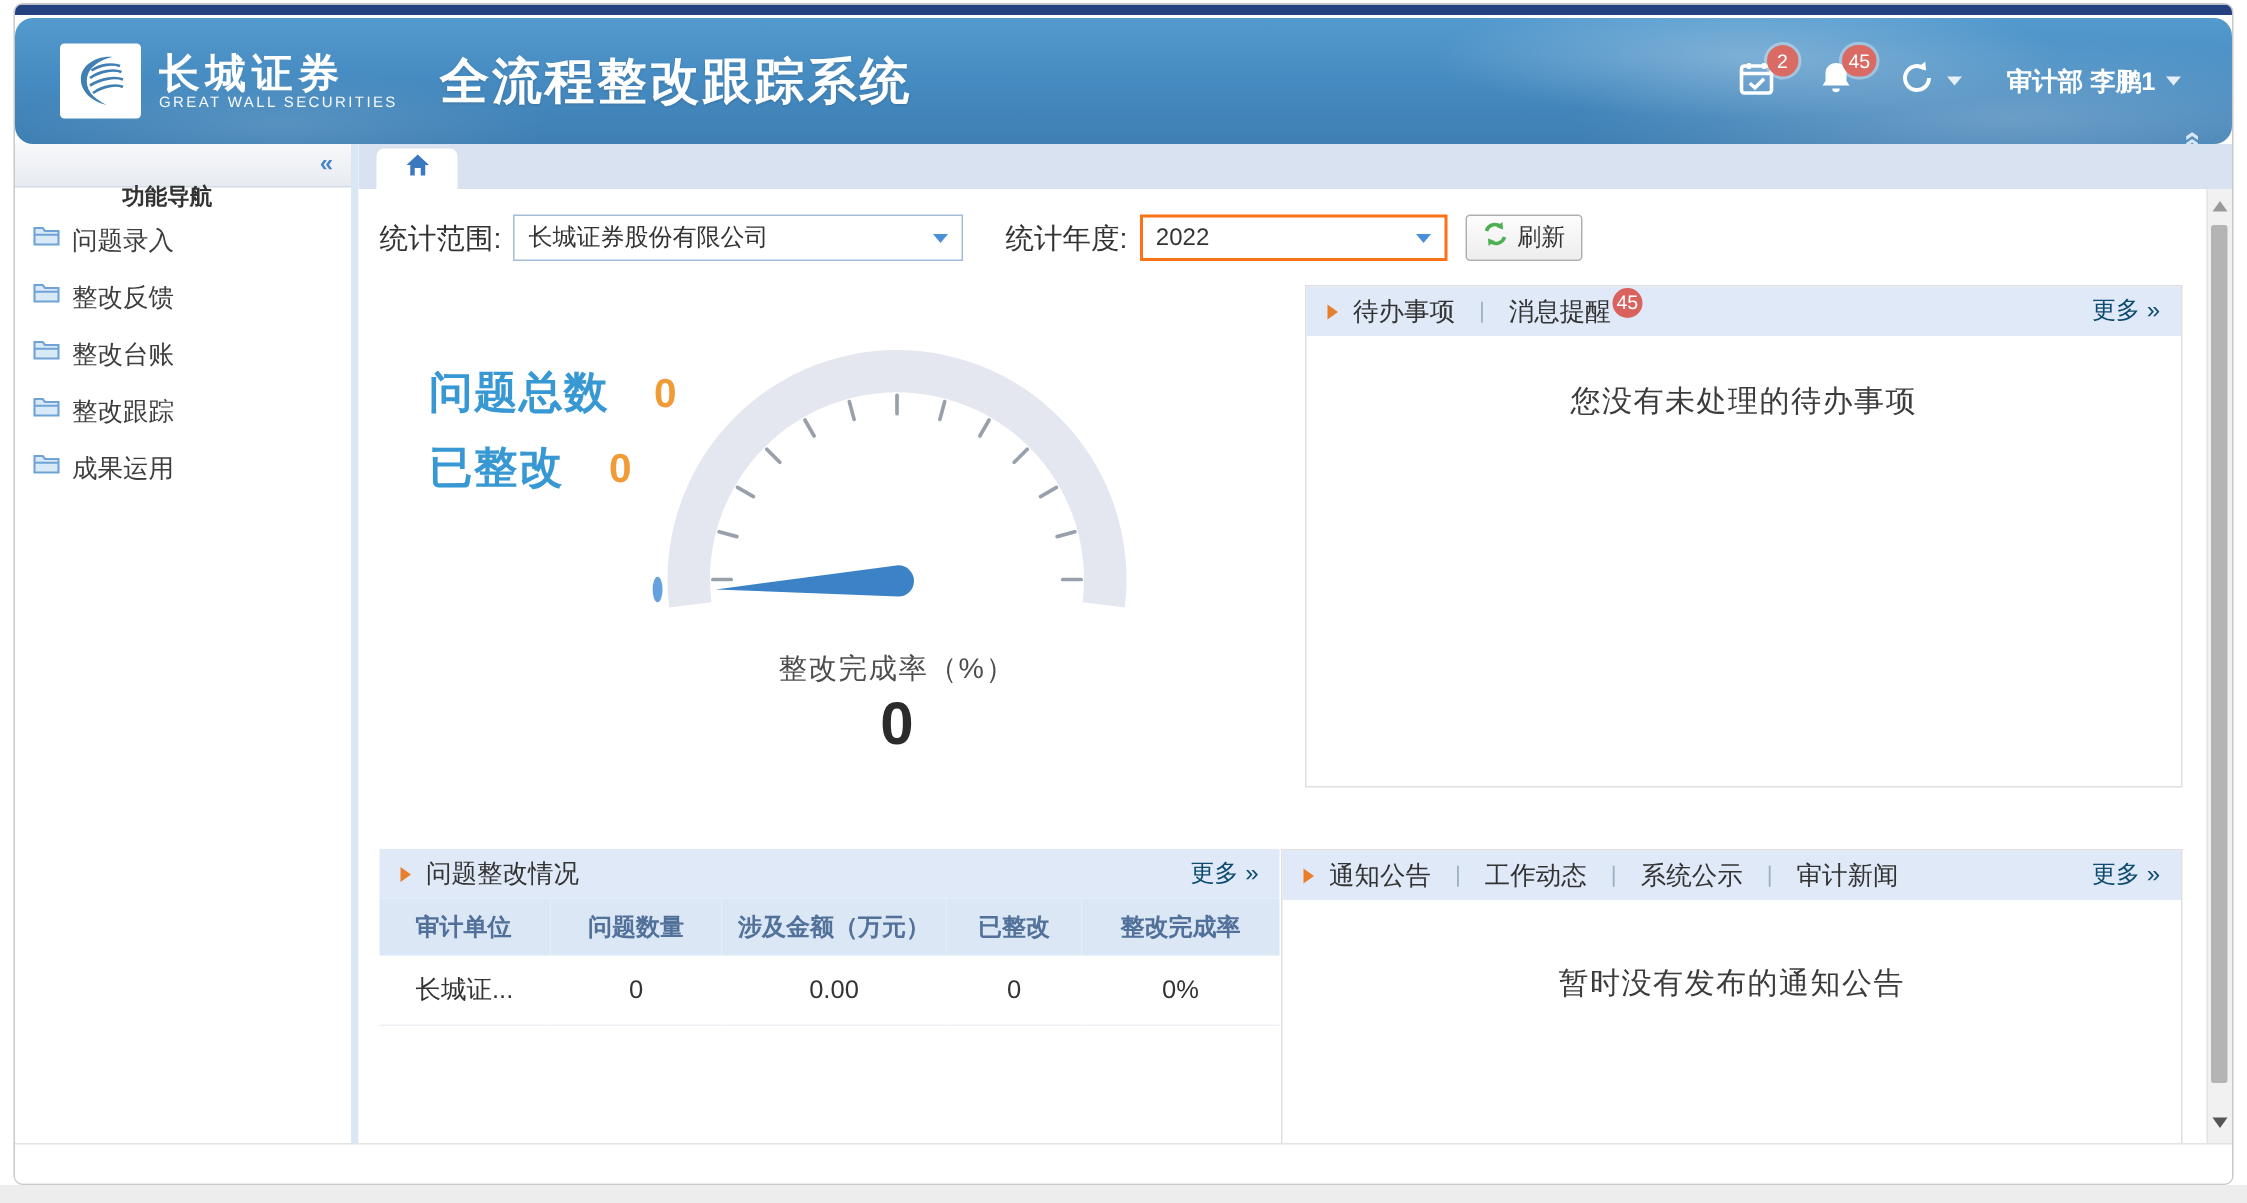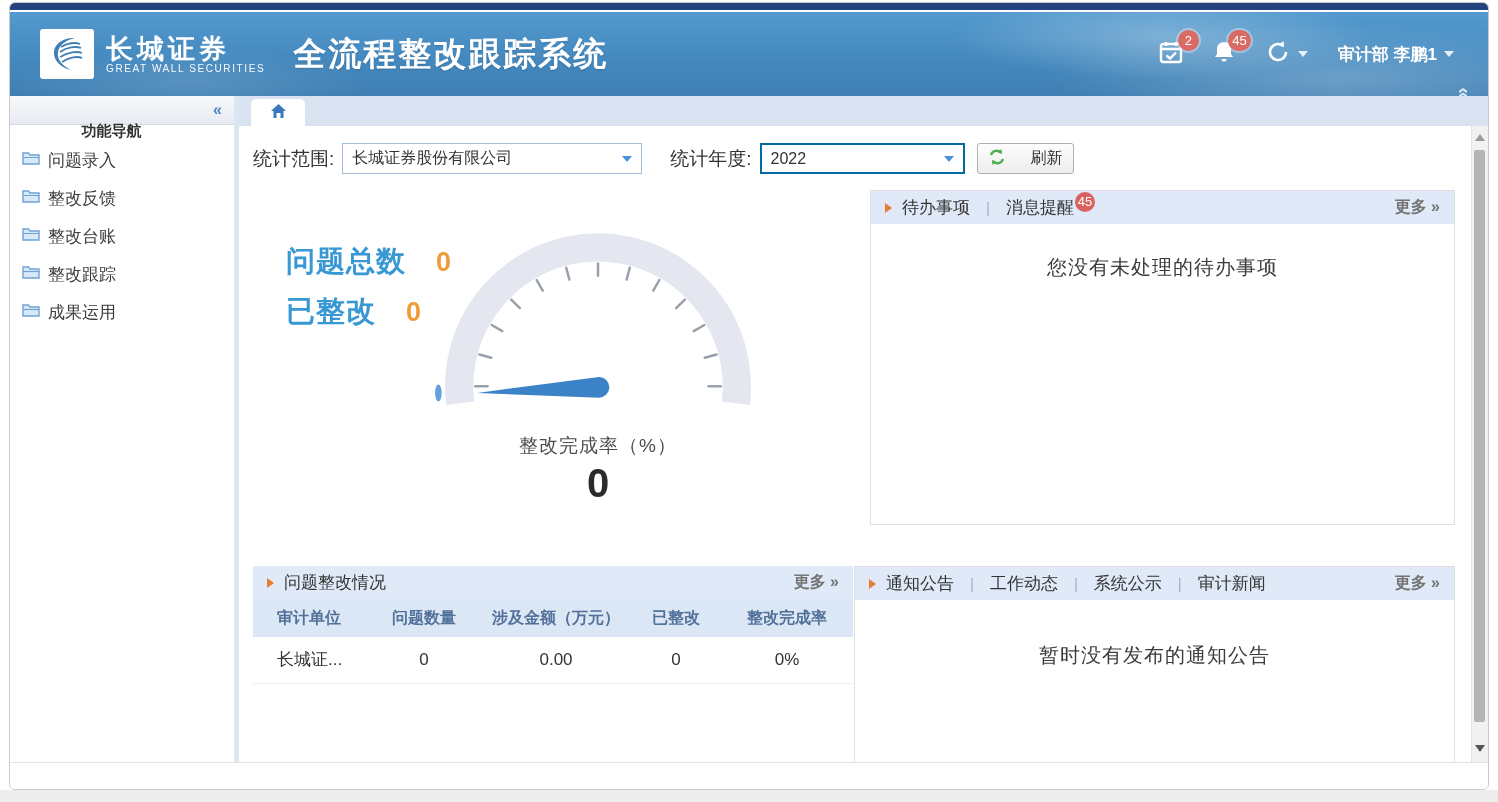--- a/index.html
+++ b/index.html
@@ -9,20 +9,21 @@
   .navy-bar { height:7px; background:#24427f; }
   .white-line { height:2px; background:#fff; }
 
   
   .header { position:relative; height:84px; flex:0 0 84px; display:flex; align-items:center;
     background:
       radial-gradient(ellipse 300px 60px at 78% 30%, rgba(255,255,255,.28), rgba(255,255,255,0) 70%),
       radial-gradient(ellipse 420px 80px at 90% 80%, rgba(255,255,255,.22), rgba(255,255,255,0) 70%),
       radial-gradient(ellipse 260px 50px at 12% 85%, rgba(255,255,255,.12), rgba(255,255,255,0) 70%),
       linear-gradient(180deg,#539ace 0%, #4489bf 55%, #3f7fb3 100%);
+    border-radius: 12px;
   }
   .logo-wrap { display:flex; align-items:center; margin-left:30px; }
   .logo-box { width:54px; height:50px; background:#fff; border-radius:3px; display:flex; align-items:center; justify-content:center; }
   .logo-texts { margin-left:12px; color:#fff; }
   .logo-cn { font-size:27px; font-weight:bold; font-family:"Liberation Serif","DejaVu Serif",serif; letter-spacing:4px; line-height:28px; }
   .logo-en { font-size:10px; letter-spacing:1.6px; opacity:.95; }
   .app-title { color:#fff; font-size:33px; font-weight:bold; letter-spacing:2px; margin-left:28px; text-shadow:0 1px 2px rgba(0,0,0,.15); }
 
   .header-right { margin-left:auto; margin-right:34px; display:flex; align-items:center; gap:30px; }
   .icon-badge-wrap { position:relative; cursor:pointer; }
@@ -52,43 +53,43 @@
   .body-wrap { flex:1; display:flex; min-height:0; }
   .content { flex:1; padding:17px 16px 0 14px; overflow:hidden; min-width:0; }
 
   
   .filter-row { display:flex; align-items:center; margin-bottom:16px; }
   .filter-label { font-size:19px; color:#333; }
   .select { height:31px; background:#fff; border:1px solid #a3bdd6; display:flex; align-items:center; padding:0 9px; margin-left:8px; cursor:pointer; }
   .select .sel-value { font-size:16px; color:#333; flex:1; }
   .sel-caret { width:0; height:0; border-left:5px solid transparent; border-right:5px solid transparent; border-top:6px solid #4a90d9; margin-left:10px; }
   .select-scope { width:300px; margin-right:28px; }
-  .select-year { width:205px; border:2px solid #0369a1; }
-  .refresh-btn { height:31px; margin-left:12px; border:1px solid #b0b0b0; border-radius:3px; background:linear-gradient(180deg,#fdfdfd,#ededed); display:flex; align-items:center; padding:0 10px; cursor:pointer;gap:19px; }
+  .select-year { width:205px; border:2px solid #f97316; }
+  .refresh-btn { height:31px; margin-left:12px; border:1px solid #b0b0b0; border-radius:3px; background:linear-gradient(180deg,#fdfdfd,#ededed); display:flex; align-items:center; padding:0 10px; cursor:pointer; }
   .refresh-btn .btn-label { font-size:16px; color:#333; margin-left:6px; }
 
   
   .mid-row { display:flex; gap:17px; }
   .gauge-col { width:600px; flex:0 0 600px; position:relative; height:352px; }
   .gauge-stats { position:absolute; left:33px; top:52px; z-index:2; }
   .stat-row { display:flex; align-items:baseline; margin-bottom:10px; }
   .stat-label { font-size:29px; font-weight:bold; color:#3898d4; letter-spacing:1px; }
   .stat-value { font-size:27px; font-weight:bold; color:#f19b37; margin-left:30px; }
   .gauge-svg { display:block; margin-left:175px; margin-top:12px; }
   #gauge-ticks line { stroke:#97a0ab; stroke-width:2.6; stroke-linecap:round; }
   .gauge-caption { width:340px; margin-left:175px; text-align:center; font-size:19px; color:#4d4d4d; margin-top:4px; letter-spacing:1px; }
   .gauge-value { width:340px; margin-left:175px; text-align:center; font-size:40px; font-weight:bold; color:#2b2b2b; margin-top:2px; }
 
   
   .panel-header { height:33px; background:#dfe9f7; display:flex; align-items:center; padding:12px 14px; }
   .arrow-bullet { width:0; height:0; border-left:7px solid #e87e2b; border-top:5px solid transparent; border-bottom:5px solid transparent; margin-right:10px; flex:0 0 auto; }
   .panel-tab { font-size:17px; color:#333; cursor:pointer; }
   .panel-tab.active { font-weight:normal; }
   .tab-sep { color:#9fb0c4; margin:0 16px; font-size:15px; }
-  .more-link { margin-left:auto; font-size:16px; color:#737373; cursor:pointer; white-space:nowrap;font-weight:bold; }
+  .more-link { margin-left:auto; font-size:16px; color:#0c4a6e; cursor:pointer; white-space:nowrap; }
   .msg-badge { display:inline-block; min-width:20px; height:20px; background:#d9625e; color:#fff; font-size:13px; line-height:20px; text-align:center; border-radius:10px; position:relative; top:-7px; left:1px; }
 
   .todo-panel { flex:1; border:1px solid #dfdfdf; height:335px; background:#fff; min-width:0; }
   .empty-text { text-align:center; font-size:20px; color:#3c3c3c; margin-top:30px; letter-spacing:1px; }
 
   .bottom-row { display:flex; gap:1px; margin-top:24px; }
   .table-panel { width:600px; flex:0 0 600px; }
   .stats-table { width:100%; border-collapse:collapse; }
   .stats-table th { background:#dce7f5; height:38px; font-size:16px; font-weight:bold; color:#51719a; text-align:center; }
   .stats-table th:first-child { text-align:left; padding-left:24px; }

